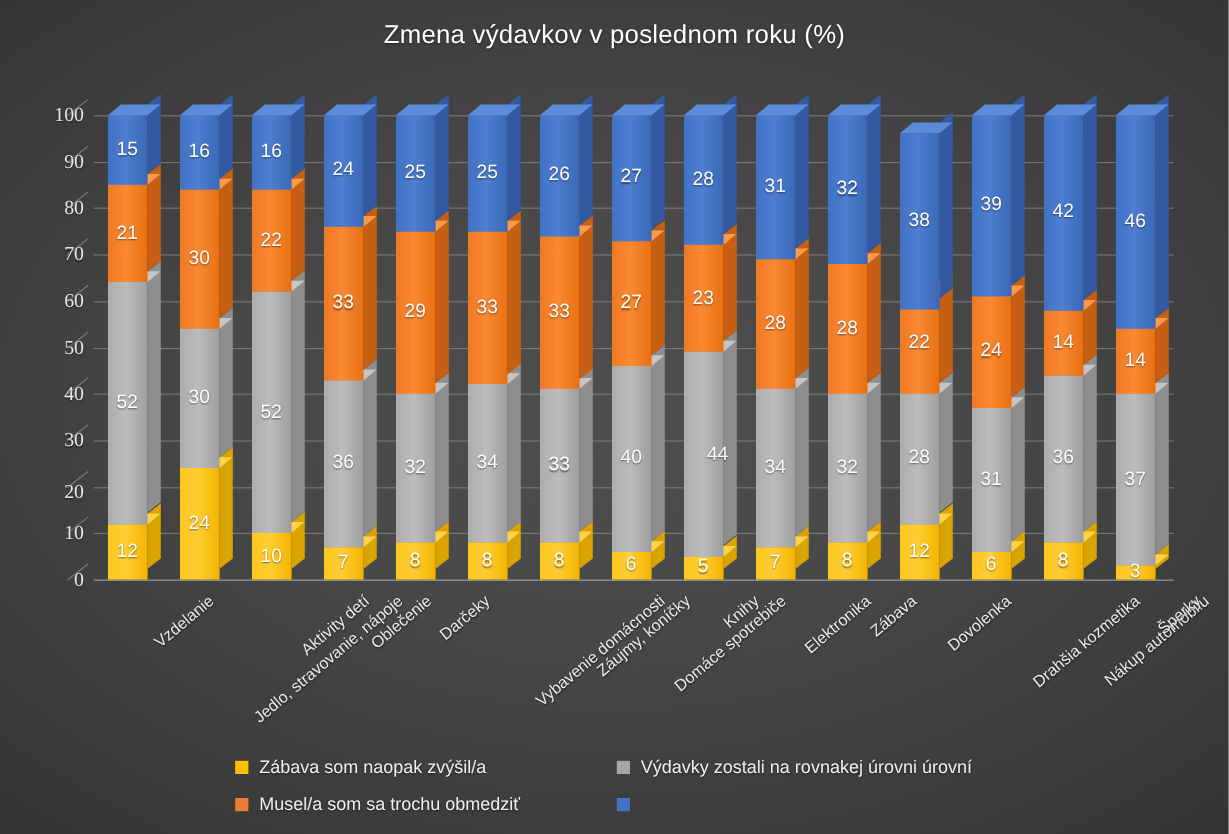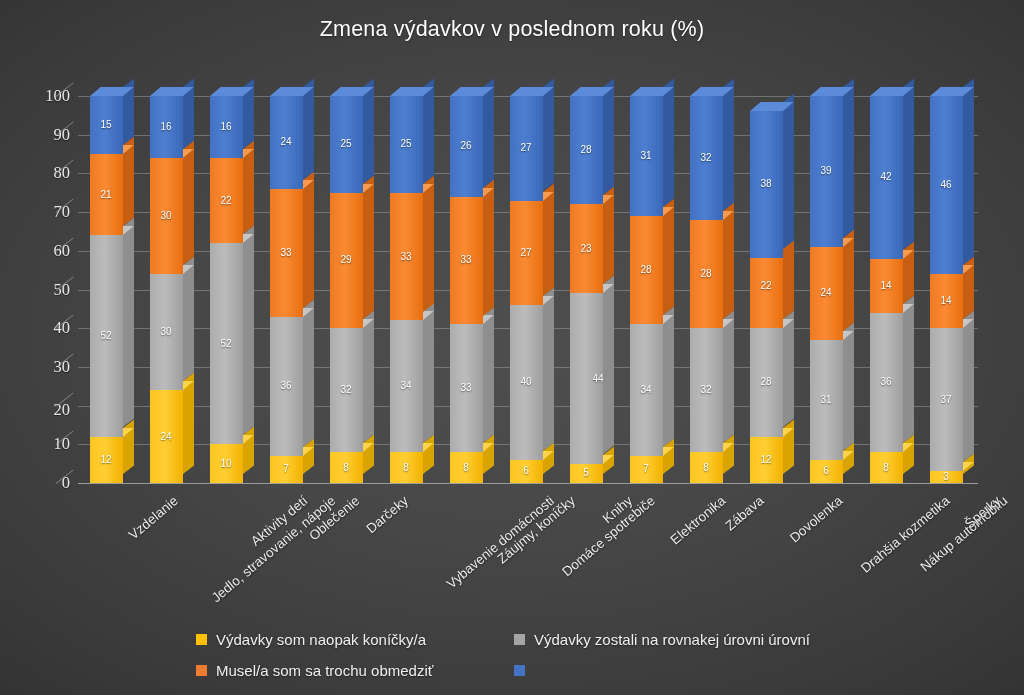--- a/index.html
+++ b/index.html
@@ -91,21 +91,21 @@
     position: absolute;
     top: -9px; left: 0;
     width: 33px; height: 9px;
     transform: skewX(-50deg);
     transform-origin: left bottom;
   }
   .seg .val {
     position: relative;
     z-index: 4;
     color: #ffffff;
-    font-size: 10px;
+    font-size: 16px;
     line-height: 1;
     text-shadow: 0 1px 1.5px rgba(0,0,0,.5);
     pointer-events: none;
     text-align: right;
   }
 
   
   .s-yellow .face { background: linear-gradient(90deg,#FFC620 0%, #FFCE33 45%, #F3B200 100%); }
   .s-yellow .side { background: #D9A400; }
   .s-yellow .cap  { background: #FFD44D; }
@@ -613,21 +613,21 @@
       <div class="cat" style="left: 712px; top: 6px;">Zábava</div>
       <div class="cat" style="left: 772px; top: 6px;">Dovolenka</div>
       <div class="cat" style="left: 832px; top: 6px;">Drahšia kozmetika</div>
       <div class="cat" style="left: 892px; top: 6px;">Nákup automobilu</div>
       <div class="cat" style="left: 952px; top: 6px;">Šperky</div>
     </div>
 
   <div id="legend">
       <div class="leg-item">
         <span class="leg-swatch" style="background: rgb(255, 192, 0);"></span>
-        <span class="leg-label">Výdavky som naopak koníčky/a</span>
+        <span class="leg-label">Zábava som naopak zvýšil/a</span>
       </div>
       <div class="leg-item">
         <span class="leg-swatch" style="background: rgb(165, 165, 165);"></span>
         <span class="leg-label">Výdavky zostali na rovnakej úrovni úrovní</span>
       </div>
       <div class="leg-item">
         <span class="leg-swatch" style="background: rgb(237, 125, 49);"></span>
         <span class="leg-label">Musel/a som sa trochu obmedziť</span>
       </div>
       <div class="leg-item">

